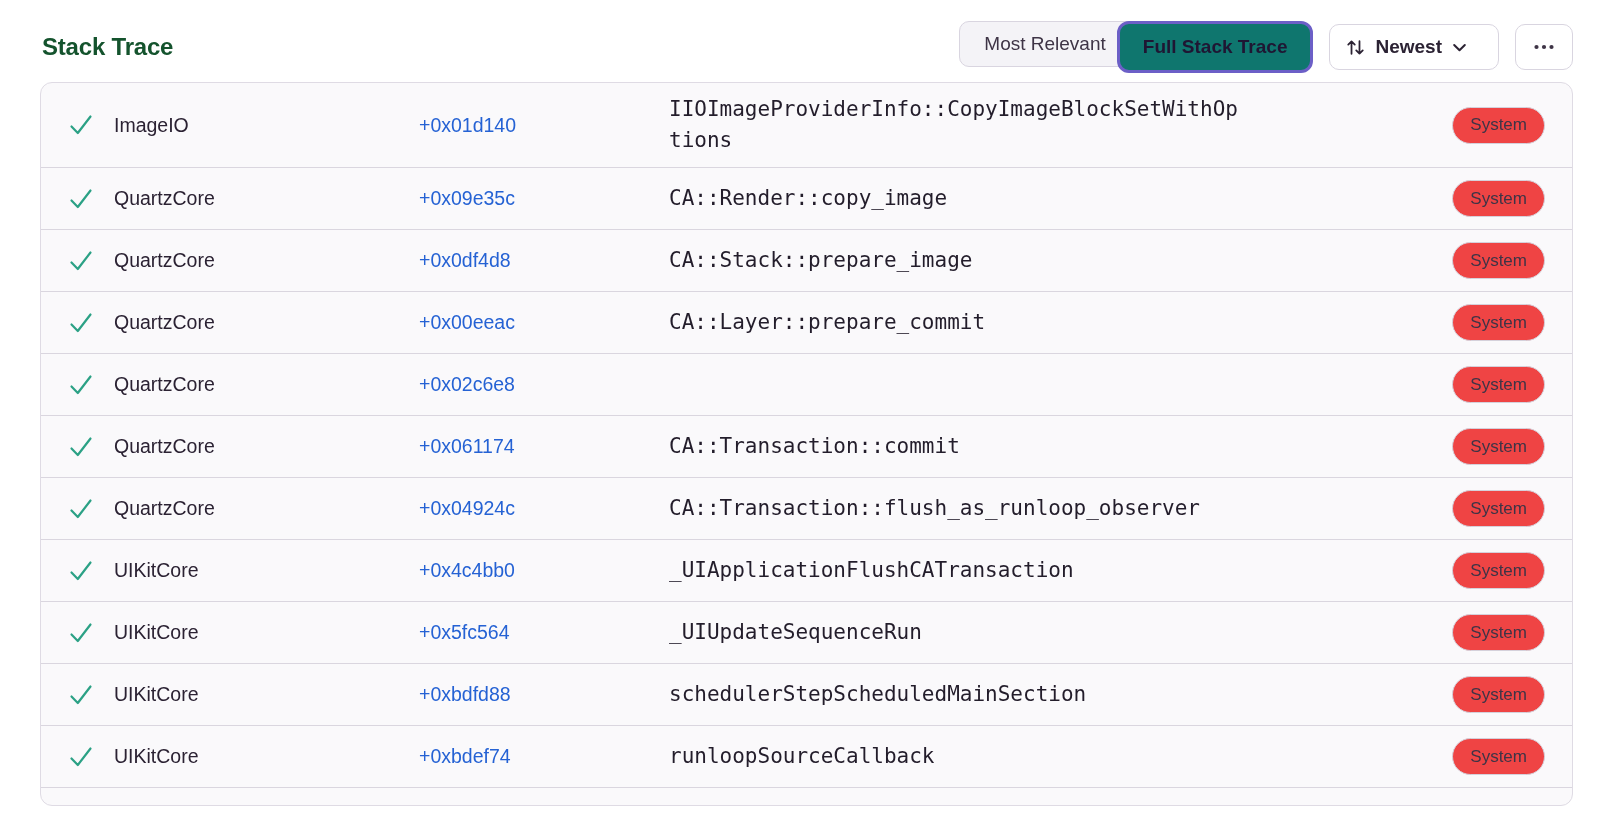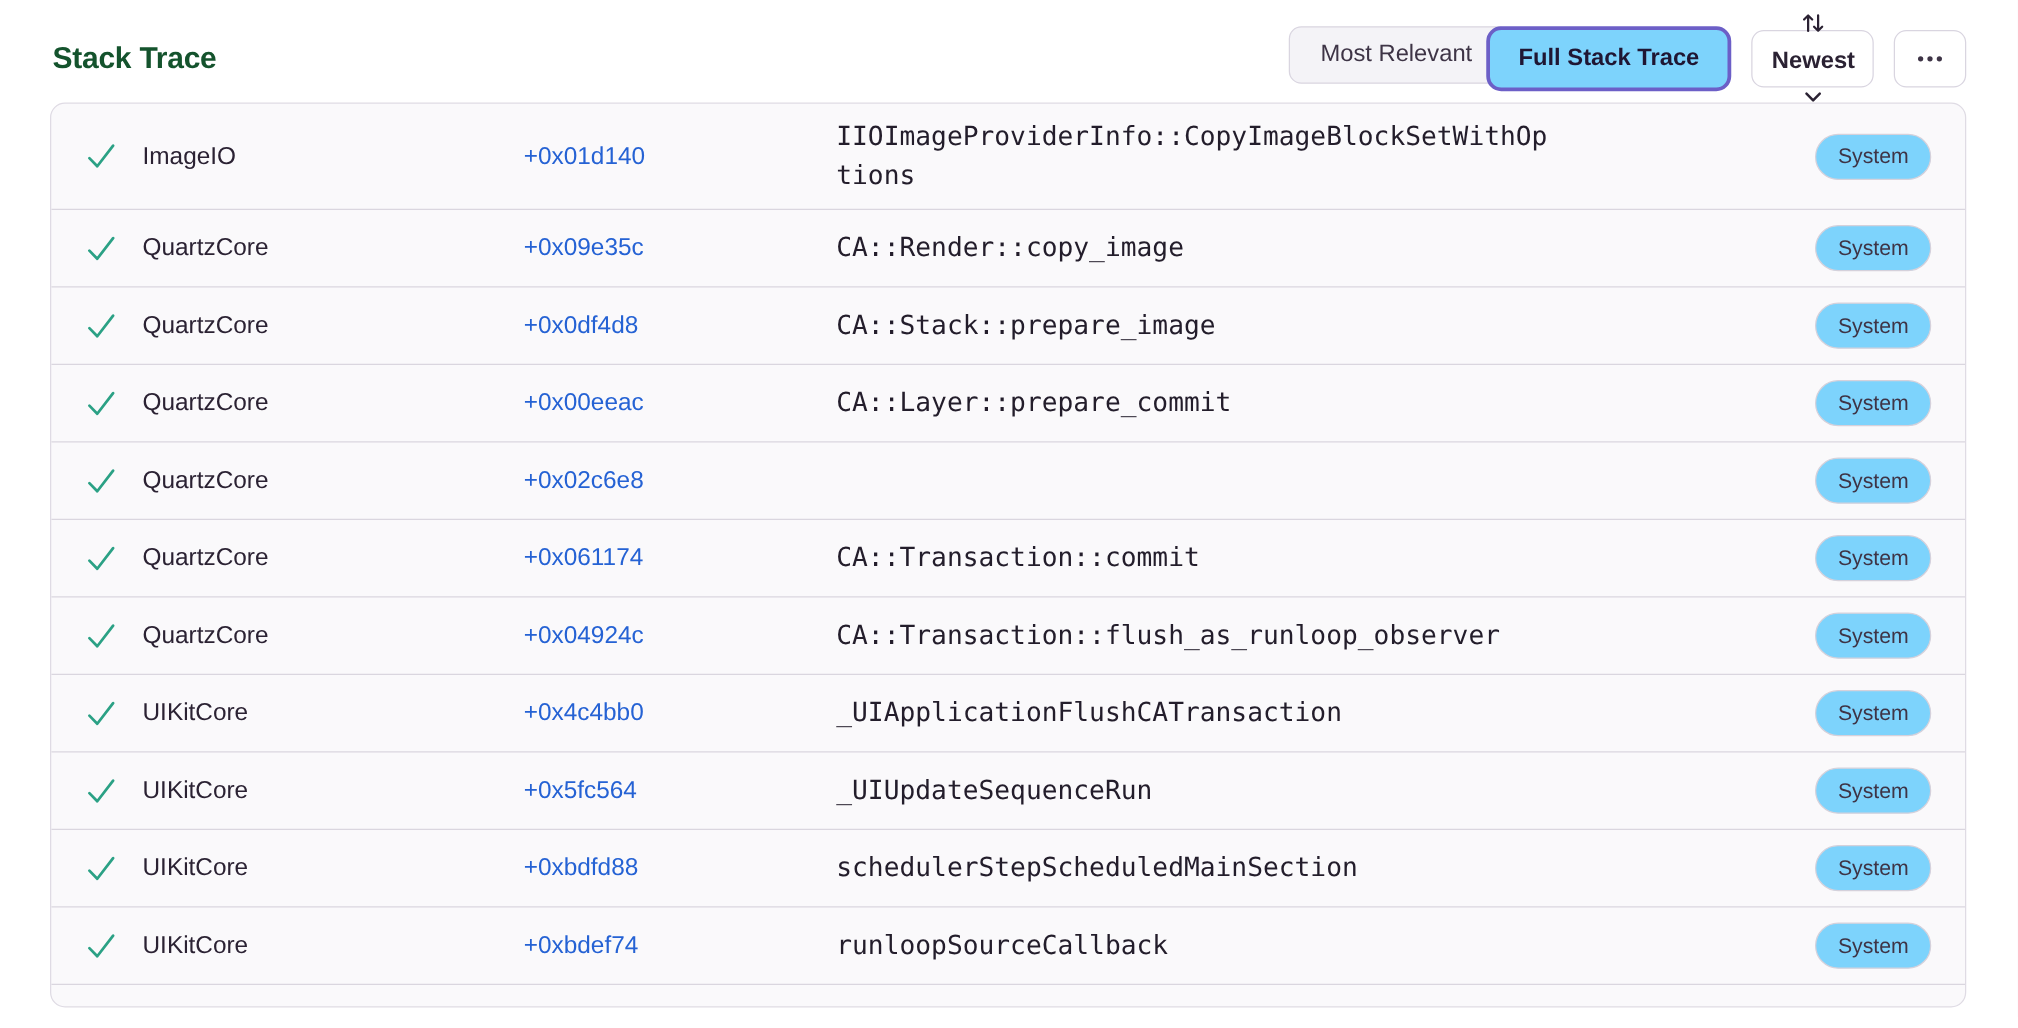--- a/index.html
+++ b/index.html
@@ -23,29 +23,29 @@
   .controls{display:flex;align-items:center;gap:16px;}
   .segmented{display:flex;}
   button{font-family:"Liberation Sans",sans-serif;cursor:pointer;}
   .seg-left{
     height:46px;padding:0 22px 0 24px;margin-right:-12px;
     background:#F4F3F7;border:1px solid #D9D5E0;border-radius:10px 0 0 10px;
     font-size:19px;color:#3E3446;font-weight:400;
   }
   .seg-right{
     height:52px;padding:0 23px;position:relative;z-index:2;
-    background:#7dd3fc;border:3px solid var(--accent);border-radius:12px;
+    background:#0f766e;border:3px solid var(--accent);border-radius:12px;
     font-size:19px;font-weight:700;color:#1F1633;
   }
   .btn{
     height:46px;background:#ffffff;border:1px solid #D9D5E0;border-radius:10px;
     display:flex;align-items:center;justify-content:center;
     font-size:19px;color:#2B2233;
   }
-  .sort-btn{padding:0 14px 0 15px;gap:9px;font-weight:700;flex-direction:column;}
+  .sort-btn{padding:0 30px 0 15px;gap:9px;font-weight:700;}
   .more-btn{width:58px;color:#3E3446;}
   .icon{display:inline-flex;flex:none;align-items:center;justify-content:center;}
 
   .trace-table{
     position:absolute;left:40px;top:82px;width:1533px;height:724px;
     background:#FAF9FB;border:1px solid #DFDBE4;border-radius:12px;overflow:hidden;
   }
   .frame-row{
     display:flex;align-items:center;min-height:62px;padding:0 27px;
   }
@@ -54,21 +54,21 @@
   .module-cell{width:305px;flex:none;font-size:19.5px;color:#2B2233;}
   .addr-cell{width:250px;flex:none;font-size:19.5px;color:var(--link);text-decoration:none;}
   .func-cell{
     width:576px;flex:none;padding:11px 0;
     font-family:"DejaVu Sans Mono","Liberation Mono",monospace;
     font-size:21px;line-height:31px;color:#231D2B;word-break:break-all;
   }
   .tag-badge{
     margin-left:auto;flex:none;height:37px;padding:0 17px;
     display:flex;align-items:center;
-    background:#7dd3fc;border:1px solid #D5D1DB;border-radius:19px;
+    background:#ef4444;border:1px solid #D5D1DB;border-radius:19px;
     font-size:17px;color:#3E3446;
   }
   .stub-row{height:18px;}
 </style>
 </head>
 <body>
 
 <div class="topbar">
   <h2 class="page-title">Stack Trace</h2>
 

